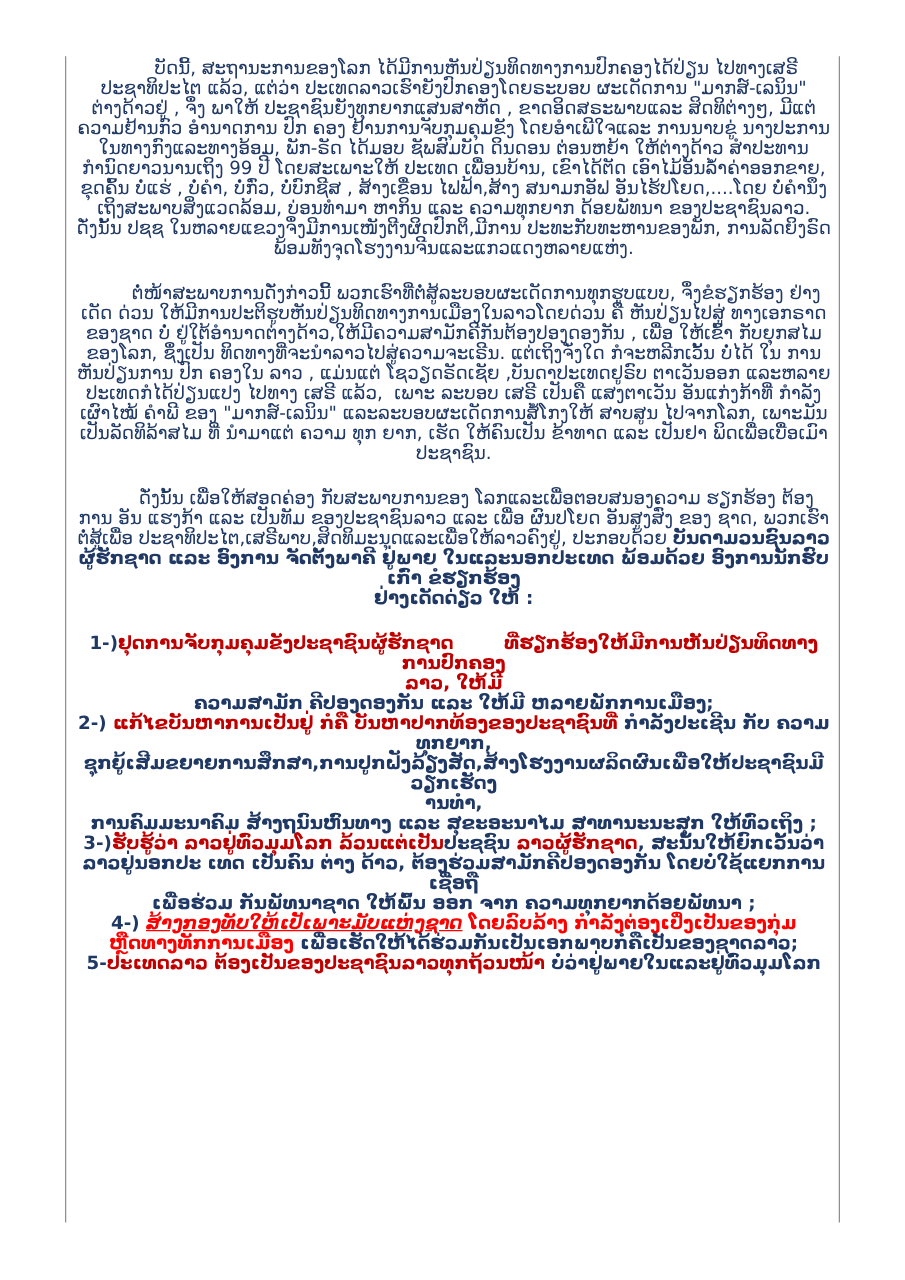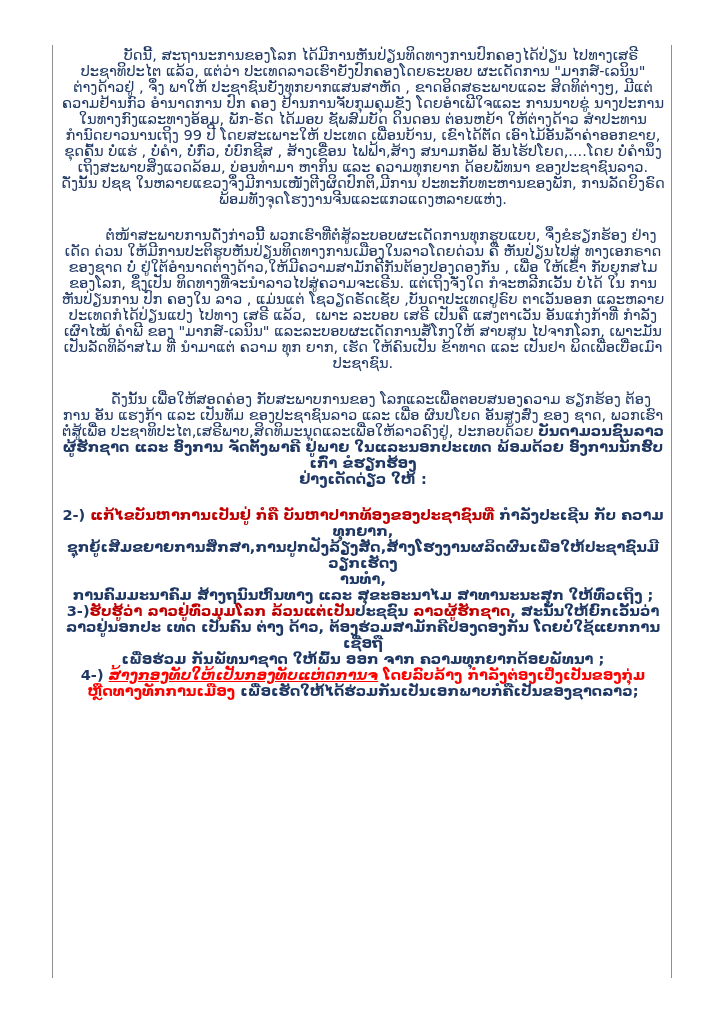--- a/index.html
+++ b/index.html
@@ -42,17 +42,19 @@
   .underline{text-decoration:underline;}
 </style>
 </head>
 <body>
 
 <div class="sheet">
   <div>
       <p class="block para"><span class="navy">ບັດນີ້, ສະຖານະການຂອງໂລກ ໄດ້ມີການຫັນປ່ຽນທິດທາງການປົກຄອງໄດ້ປ່ຽນ ໄປທາງເສຣີປະຊາທິປະໄຕ ແລ້ວ, ແຕ່ວ່າ ປະເທດລາວເຮົາຍັງປົກຄອງໂດຍຣະບອບ ຜະເດັດການ "ມາກສ໌-ເລນິນ" ຕ່າງດ້າວຢູ່ , ຈຶ່ງ ພາໃຫ້ ປະຊາຊົນຍັງທຸກຍາກແສນສາຫັດ , ຂາດອິດສຣະພາບແລະ ສິດທິຕ່າງໆ, ມີແຕ່ຄວາມຢ້ານກົວ ອຳນາດການ ປົກ ຄອງ ຢ້ານການຈັບກຸມຄຸມຂັງ ໂດຍອຳເພີໃຈແລະ ການນາບຂູ່ ນາງປະການໃນທາງກົງແລະທາງອ້ອມ, ພັກ-ຣັດ ໄດ້ມອບ ຊັພສົມບັດ ດິນດອນ ຕ່ອນຫຍ້າ ໃຫ້ຕ່າງດ້າວ ສຳປະທານ ກຳນົດຍາວນານເຖິງ 99 ປີ ໂດຍສະເພາະໃຫ້ ປະເທດ ເພື່ອນບ້ານ, ເຂົາໄດ້ຕັດ ເອົາໄມ້ອັນລ້ຳຄ່າອອກຂາຍ, ຂຸດຄົ້ນ ບໍ່ແຮ່ , ບໍ່ຄຳ, ບໍ່ກົ່ວ, ບໍ່ບົກຊີສ , ສ້າງເຂື່ອນ ໄຟຟ້າ,ສ້າງ ສນາມກອັຟ ອັນໄຮ້ປໂຍດ,....ໂດຍ ບໍ່ຄຳນຶງ ເຖິງສະພາບສິ່ງແວດລ້ອມ, ບ່ອນທຳມາ ຫາກິນ ແລະ ຄວາມທຸກຍາກ ດ້ອຍພັທນາ ຂອງປະຊາຊົນລາວ. ດັ່ງນັ້ນ ປຊຊ ໃນຫລາຍແຂວງຈຶ່ງມີການເໜັງຕີງຜິດປົກຕິ,ມີການ ປະທະກັບທະຫານຂອງພັກ, ການລັດຍິງຣົດພ້ອມທັງຈຸດໂຮງງານຈີນແລະແກວແດງຫລາຍແຫ່ງ.</span></p>
       <p class="block para"><span class="navy">ຕໍ່ໜ້າສະພາບການດັ່ງກ່າວນີ້ ພວກເຮົາທີ່ຕໍ່ສູ້ລະບອບຜະເດັດການທຸກຮູບແບບ, ຈຶ່ງຂໍຮຽກຮ້ອງ ຢ່າງເດັດ ດ່ວນ ໃຫ້ມີການປະຕິຮູບຫັນປ່ຽນທິດທາງການເມືອງໃນລາວໂດຍດ່ວນ ຄື ຫັນປ່ຽນໄປສູ່ ທາງເອກຣາດ ຂອງຊາດ ບໍ່ ຢູ່ໃຕ້ອຳນາດຕ່າງດ້າວ,ໃຫ້ມີຄວາມສາມັກຄີກັນຕ້ອງປອງດອງກັນ , ເພື່ອ ໃຫ້ເຂົ້າ ກັບຍຸກສໄມຂອງໂລກ, ຊຶ່ງເປັນ ທິດທາງທີ່ຈະນຳລາວໄປສູ່ຄວາມຈະເຣີນ. ແຕ່ເຖິງຈັ່ງໃດ ກໍຈະຫລີກເວັ້ນ ບໍ່ໄດ້ ໃນ ການຫັນປ່ຽນການ ປົກ ຄອງໃນ ລາວ , ແມ່ນແຕ່ ໂຊວຽດຣັດເຊັຍ ,ບັນດາປະເທດຢູຣົບ ຕາເວັນອອກ ແລະຫລາຍປະເທດກໍໄດ້ປ່ຽນແປງ ໄປທາງ ເສຣີ ແລ້ວ,  ເພາະ ລະບອບ ເສຣີ ເປັນຄື ແສງຕາເວັນ ອັນແກ່ງກ້າທີ່ ກຳລັງເຜົາໄໝ້ ຄຳພີ ຂອງ "ມາກສ໌-ເລນິນ" ແລະລະບອບຜະເດັດການສໍ້ໂກງໃຫ້ ສາບສູນ ໄປຈາກໂລກ, ເພາະມັນ ເປັນລັດທິລ້າສໄມ ທີ່ ນຳມາແຕ່ ຄວາມ ທຸກ ຍາກ, ເຮັດ ໃຫ້ຄົນເປັນ ຂ້າທາດ ແລະ ເປັນຢາ ພິດເພື່ອເບື່ອເມົາປະຊາຊົນ.</span></p>
       <p class="block para"><span class="navy">ດັ່ງນັ້ນ ເພື່ອໃຫ້ສອດຄ່ອງ ກັບສະພາບການຂອງ ໂລກແລະເພື່ອຕອບສນອງຄວາມ ຮຽກຮ້ອງ ຕ້ອງ ການ ອັນ ແຮງກ້າ ແລະ ເປັນທັມ ຂອງປະຊາຊົນລາວ ແລະ ເພື່ອ ຜົນປໂຍດ ອັນສູງສົ່ງ ຂອງ ຊາດ, ພວກເຮົາ ຕໍ່ສູ້ເພື່ອ ປະຊາທິປະໄຕ,ເສຣີພາບ,ສິດທິມະນຸດແລະເພື່ອໃຫ້ລາວຄົງຢູ່, ປະກອບດ້ວຍ </span><span class="navy bold">ບັນດາມວນຊົນລາວຜູ້ຮັກຊາດ ແລະ ອົງການ ຈັດຕັ້ງພາຄີ ຢູ່ພາຍ ໃນແລະນອກປະເທດ ພ້ອມດ້ວຍ ອົງການນັກຮົບເກົ່າ ຂໍຮຽກຮ້ອງ</span><br><span class="navy bold">ຢ່າງເດັດດ່ຽວ ໃຫ້ :</span></p>
+      <p class="block list-item"><span class="navy">1-)</span><span class="red">ຢຸດການຈັບກຸມຄຸມຂັງປະຊາຊົນຜູ້ຮັກຊາດ        ທີ່ຮຽກຮ້ອງໃຫ້ມີການຫັນປ່ຽນທິດທາງການປົກຄອງ</span><br><span class="red">ລາວ, ໃຫ້ມີ</span><br><span class="navy">ຄວາມສາມັກ ຄີປອງດອງກັນ ແລະ ໃຫ້ມີ ຫລາຍພັກການເມືອງ;</span></p>
       <p class="block list-item"><span class="navy">2-) </span><span class="red">ແກ້ໄຂບັນຫາການເປັນຢູ່ ກໍຄື ບັນຫາປາກທ້ອງຂອງປະຊາຊົນທີ່</span><span class="navy"> ກຳລັງປະເຊີນ ກັບ ຄວາມທຸກຍາກ,</span><br><span class="navy">ຊຸກຍູ້ເສີມຂຍາຍການສຶກສາ,ການປູກຝັງລ້ຽງສັດ,ສ້າງໂຮງງານຜລິດຜົນເພື່ອໃຫ້ປະຊາຊົນມີວຽກເຮັດງ</span><br><span class="navy">ານທຳ,</span><br><span class="navy">ການຄົມມະນາຄົມ ສ້າງຖນົນຫົນທາງ ແລະ ສຸຂະອະນາໄມ ສາທານະນະສຸກ ໃຫ້ທົ່ວເຖິງ ;</span></p>
       <p class="block list-item"><span class="navy">3-)</span><span class="red">ຮັບຮູ້ວ່າ ລາວຢູ່ທົ່ວມຸມໂລກ ລ້ວນແຕ່ເປັນ</span><span class="navy">ປະຊຊົນ</span><span class="red"> ລາວຜູ້ຮັກຊາດ</span><span class="navy">, ສະນັ້ນໃຫ້ຍົກເວັ້ນວ່າ</span><br><span class="navy">ລາວຢູ່ນອກປະ ເທດ ເປັນຄົນ ຕ່າງ ດ້າວ, ຕ້ອງຮ່ວມສາມັກຄີປອງດອງກັນ ໂດຍບໍ່ໃຊ້ແຍກການເຊື່ອຖື</span><br><span class="navy">ເພື່ອຮ່ວມ ກັນພັທນາຊາດ ໃຫ້ພົ້ນ ອອກ ຈາກ ຄວາມທຸກຍາກດ້ອຍພັທນາ ;</span></p>
-      <p class="block list-item"><span class="navy">4-) </span><span class="red-bright italic underline">ສ້າງກອງທັບໃຫ້ເປັນກອງທັບແຫ່ດການຈ</span><span class="red-bright"> ໂດຍລົບລ້າງ ກຳລັງຕ່ອງເປຶ່ງເປັນຂອງກຸ່ມ</span><br><span class="red-bright">ຫຼືດທາງທັກການເມືອງ</span><span class="navy"> ເພື່ອເຮັດໃຫ້ໄດ້ຮ່ວມກັນເປັນເອກພາບກໍຄືເປັນຂອງຊາດລາວ;</span></p>
+      <p class="block list-item"><span class="navy">4-) </span><span class="red-bright italic underline">ສ້າງກອງທັບໃຫ້ເປັເພາະມັບແຫ່ງຊາດ</span><span class="red-bright"> ໂດຍລົບລ້າງ ກຳລັງຕ່ອງເປຶ່ງເປັນຂອງກຸ່ມ</span><br><span class="red-bright">ຫຼືດທາງທັກການເມືອງ</span><span class="navy"> ເພື່ອເຮັດໃຫ້ໄດ້ຮ່ວມກັນເປັນເອກພາບກໍຄືເປັນຂອງຊາດລາວ;</span></p>
+      <p class="block list-item"><span class="navy">5-</span><span class="red">ປະເທດລາວ ຕ້ອງເປັນຂອງປະຊາຊົນລາວທຸກຖ້ວນໜ້າ</span><span class="navy"> ບໍ່ວ່າຢູ່ພາຍໃນແລະຢູ່ທົ່ວມຸມໂລກ</span><br></p>
     </div>
 </div>
 
 </body></html>

